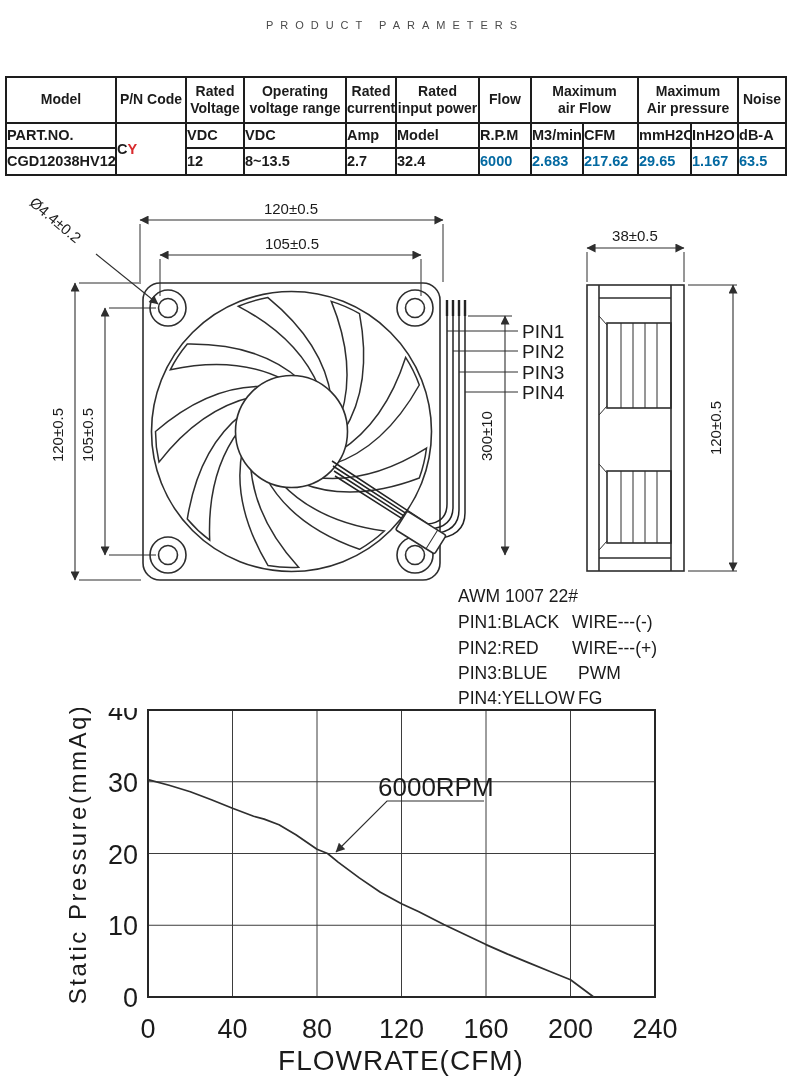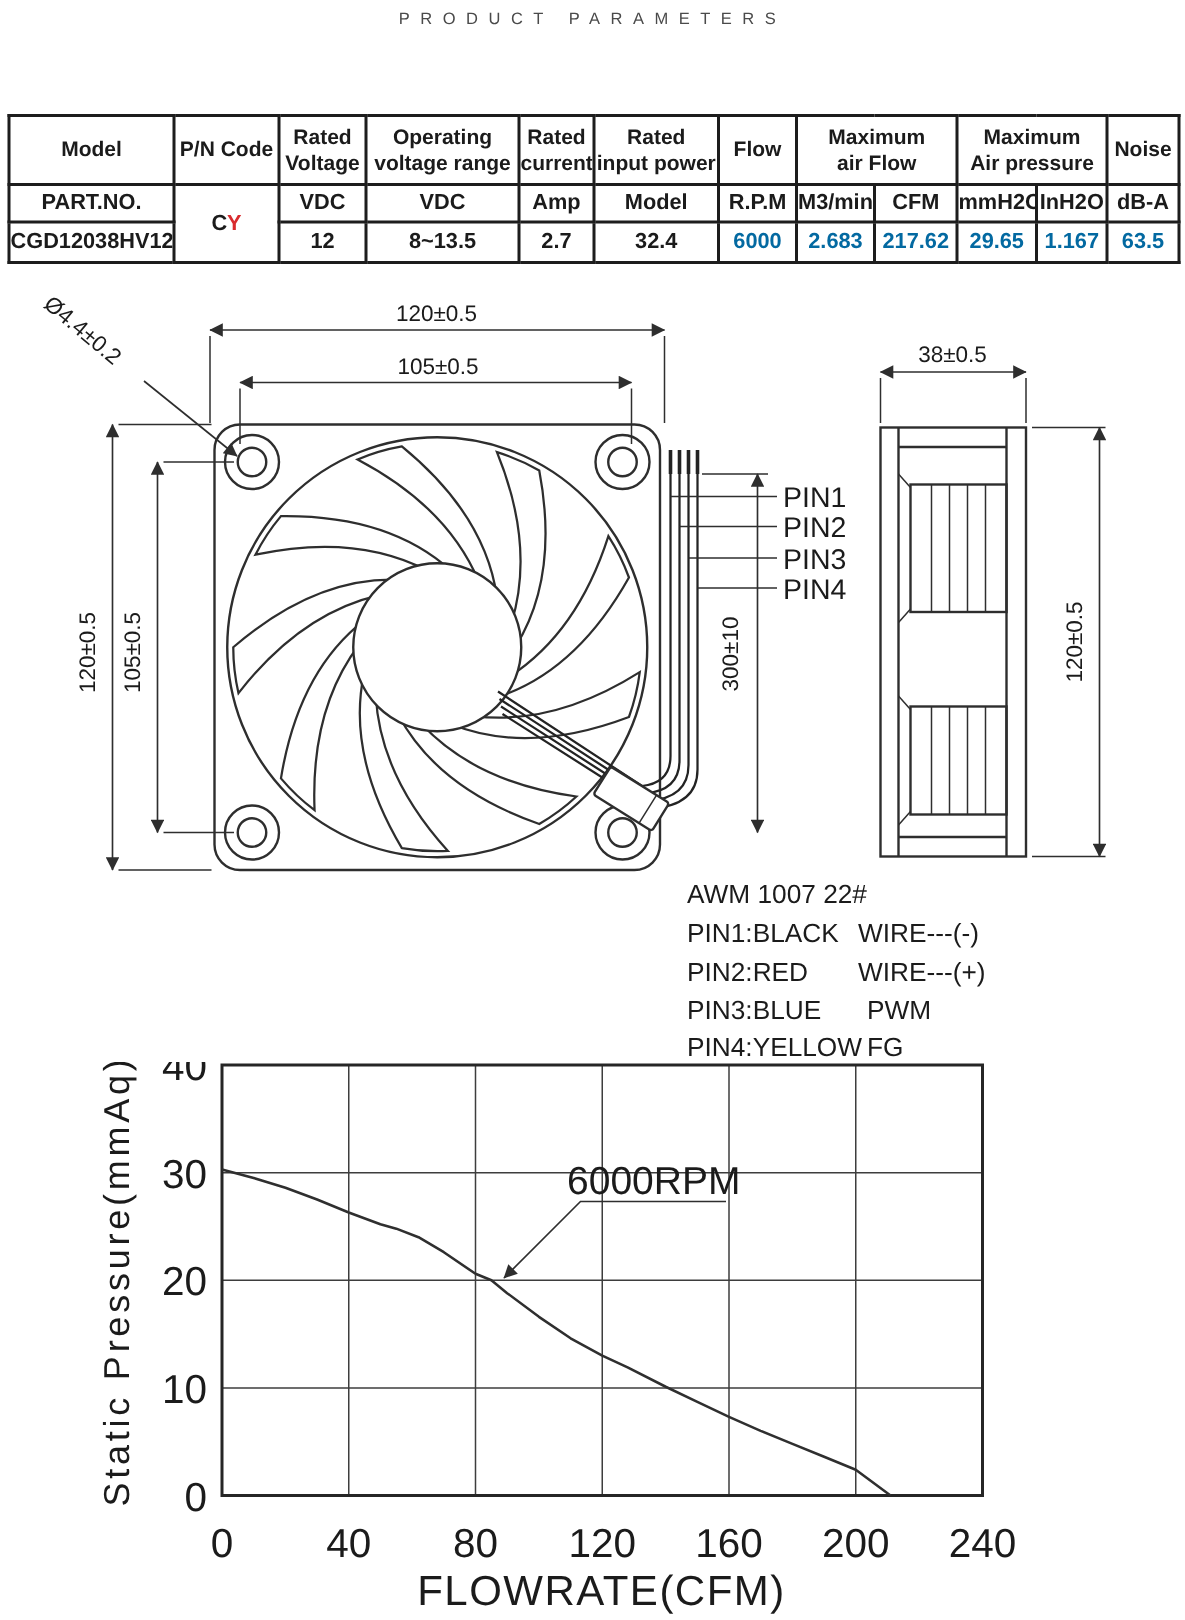--- a/index.html
+++ b/index.html
@@ -1,24 +1,24 @@
 <!DOCTYPE html>
 <html><head>
 <meta charset="utf-8">
 <style>
   html,body{margin:0;padding:0;background:#fff;}
   body{width:790px;height:1080px;overflow:hidden;font-family:"Liberation Sans",sans-serif;color:#1b1b1b;position:relative;}
   
   .titleblock{height:72px;text-align:center;padding-top:6px;box-sizing:border-box;}
   .title-cn{font-size:42px;font-weight:700;letter-spacing:10px;color:#171717;
             text-shadow:-3px 4px 3px rgba(70,70,70,.55);line-height:44px;}
-  .title-en{font-size:11px;letter-spacing:7px;color:#4a4a4a;margin-top:1px;}
+  .title-en{font-size:11px;letter-spacing:7px;color:#4a4a4a;margin-top:13px;}
   
   table.spec{border-collapse:collapse;table-layout:fixed;width:780px;margin:4px 5px 12px 5px;
-             font-weight:700;text-align:center;}
+             font-weight:700;}
   table.spec th,table.spec td{border:2px solid #1d1d1d;padding:0;white-space:pre-line;
              font-size:14px;line-height:1.25;overflow:hidden;}
   table.spec tr.r1 th{height:44px;font-size:14px;}
   table.spec tr.r2 td{height:23px;font-size:14.5px;}
   table.spec tr.r3 td{height:25px;font-size:14.5px;}
   .red{color:#d92b2e;}
   .cy{color:#0369a1;}
   
   #drawing-svg{display:block;margin-top:8px;}
   .ln{stroke:#2e2e2e;stroke-width:1.6;fill:none;}

